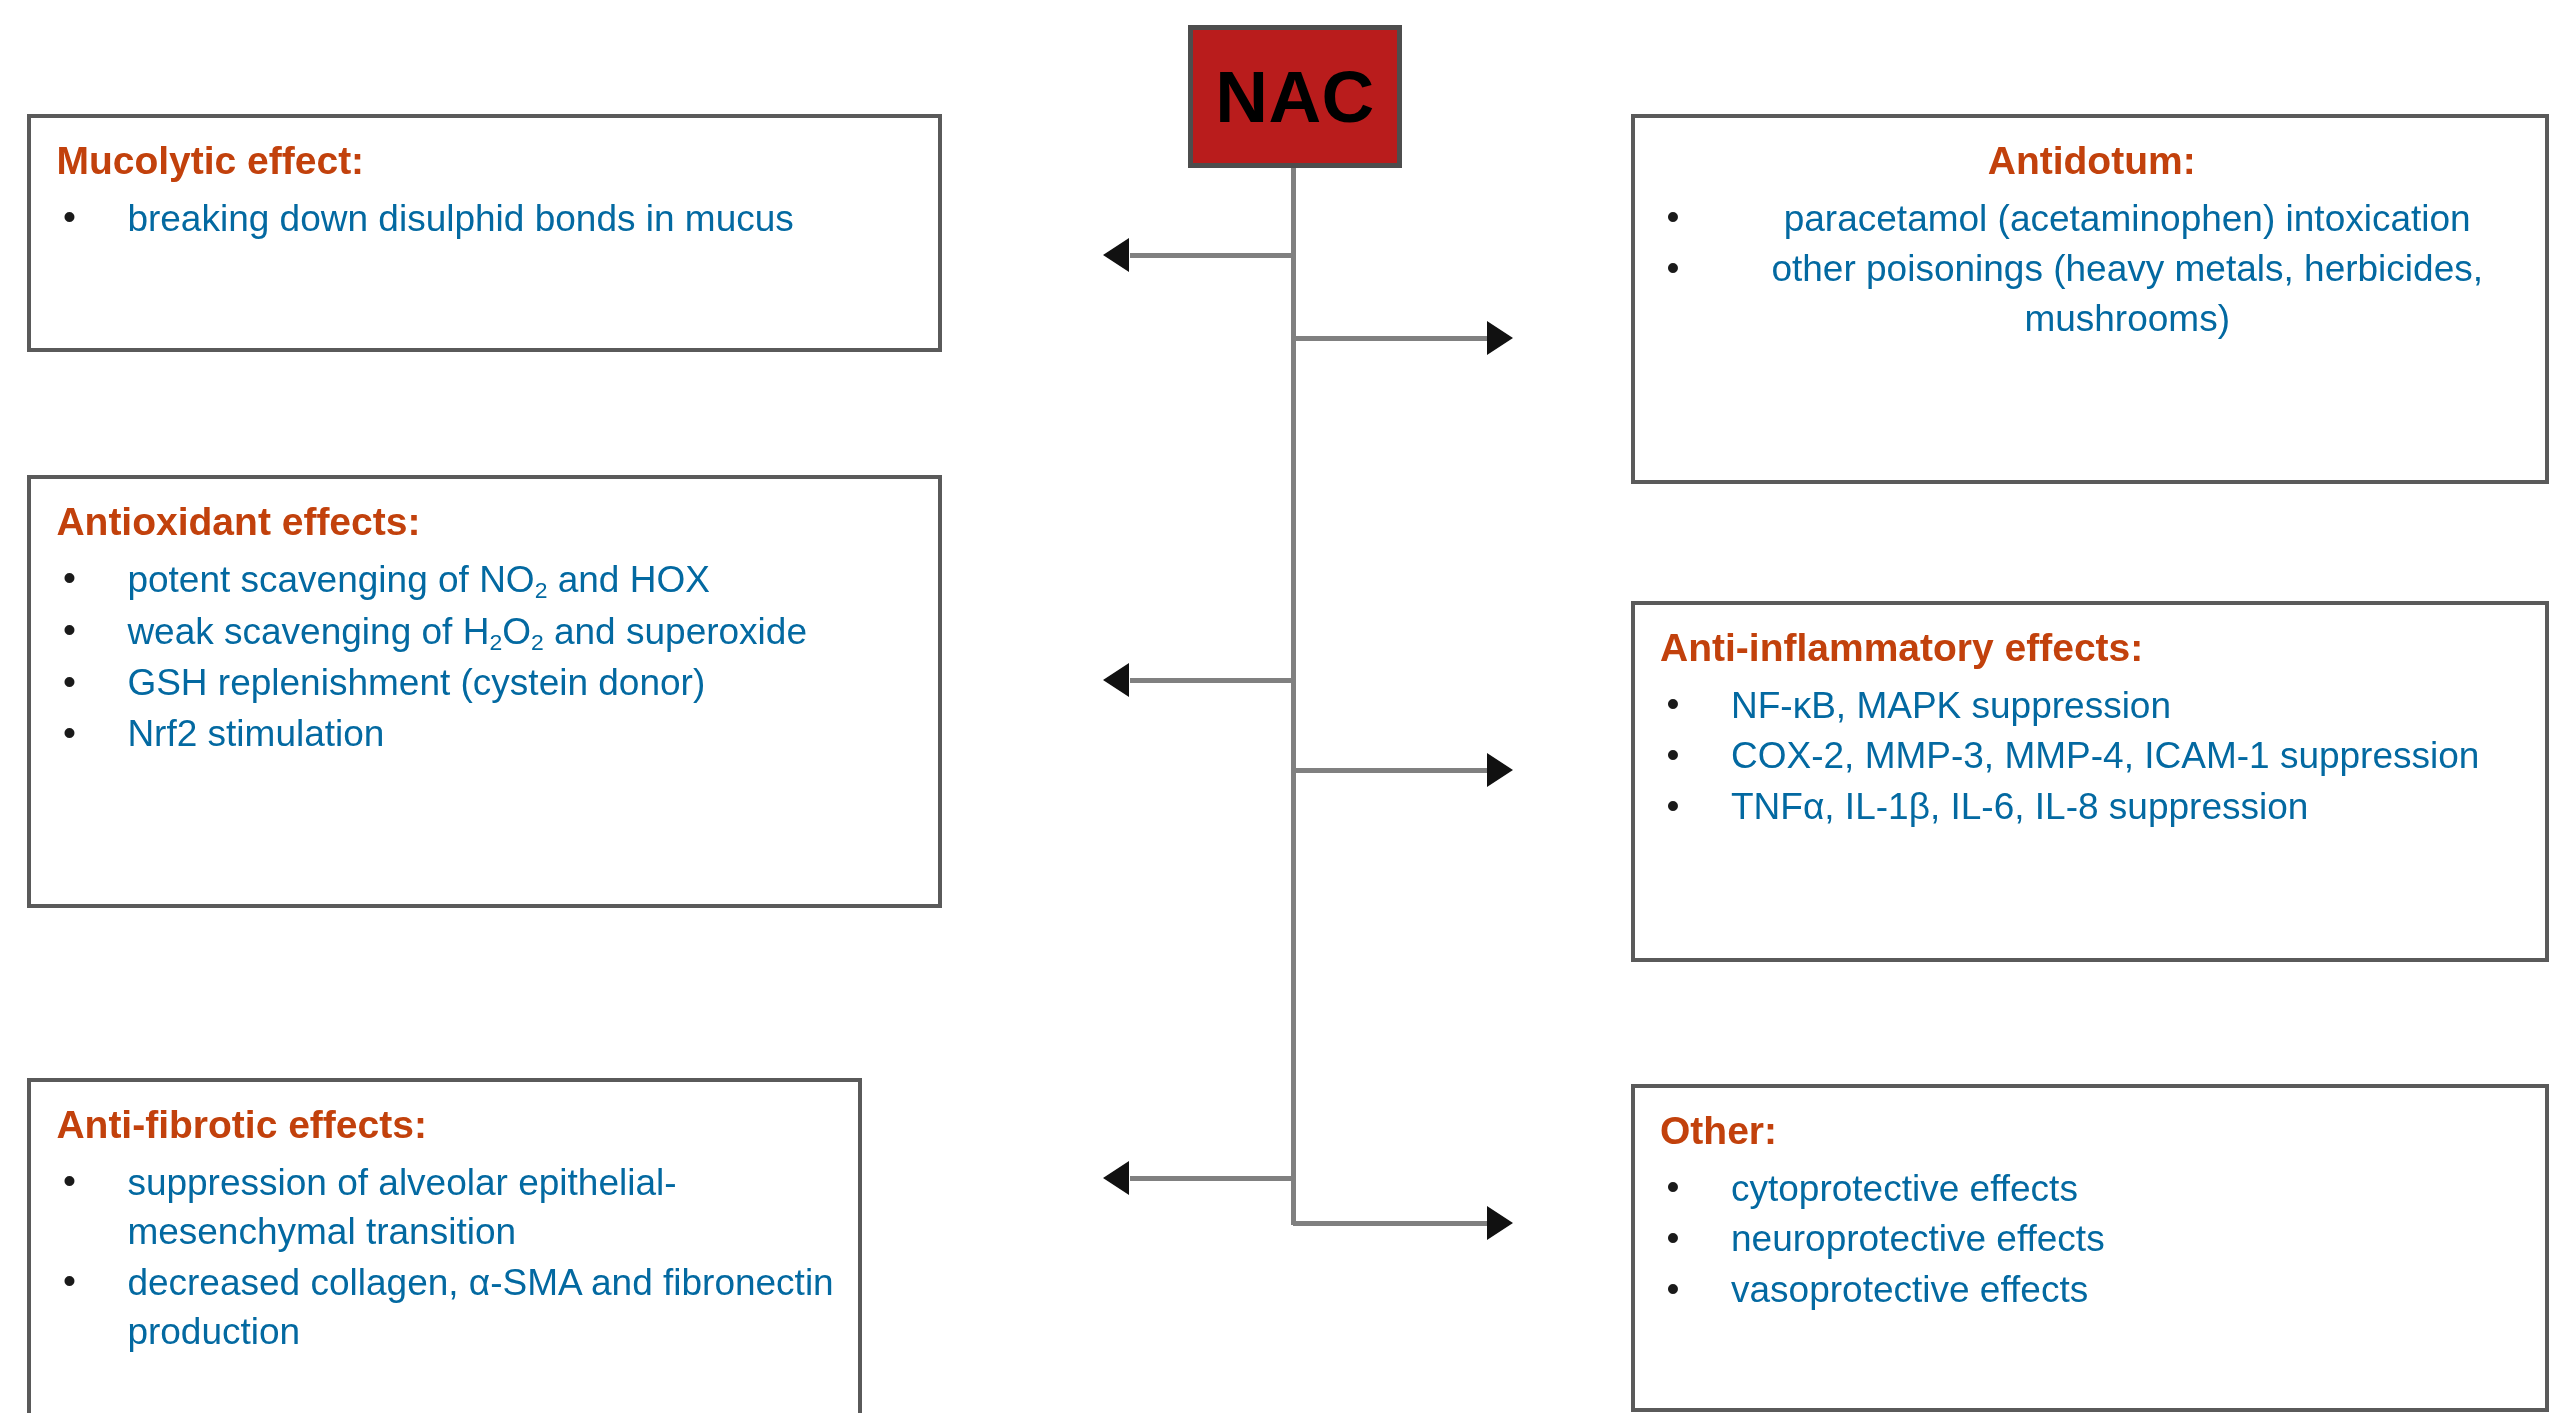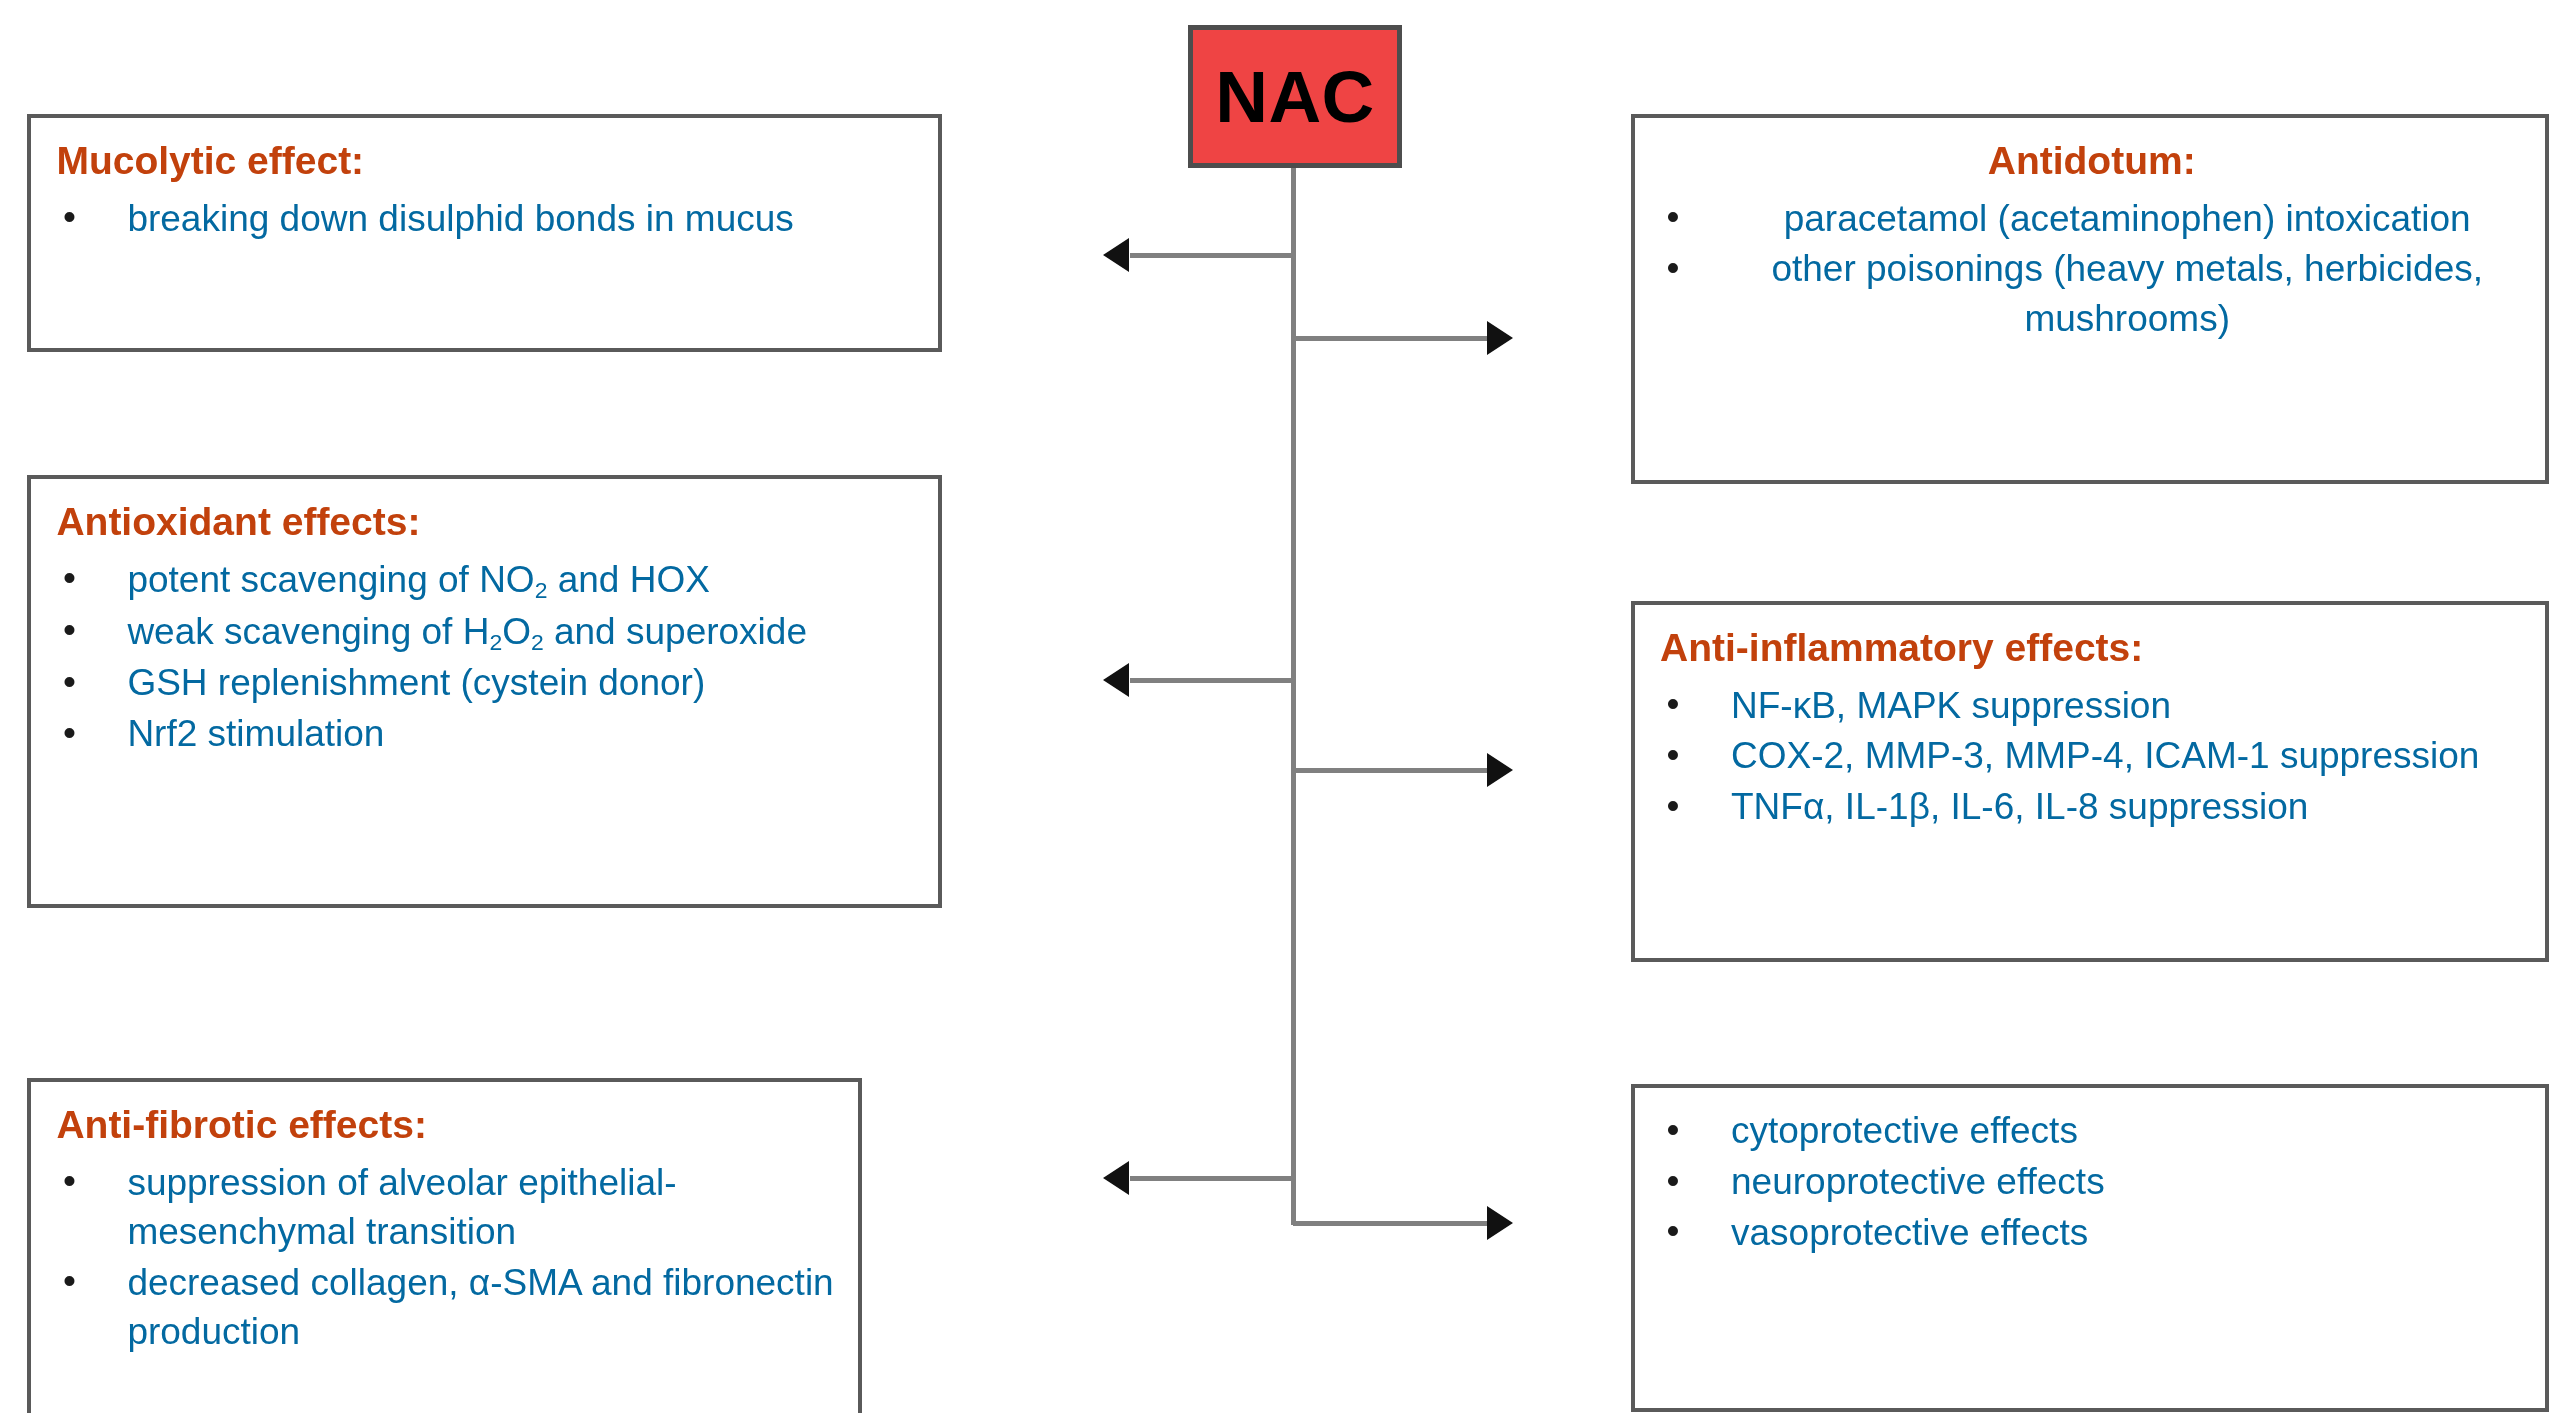--- a/index.html
+++ b/index.html
@@ -19,21 +19,21 @@
     background: #ffffff;
   }
 
   
   .nac-node {
     position: absolute;
     left: 1188px;
     top: 25px;
     width: 214px;
     height: 143px;
-    background: #ef4444;
+    background: #b91c1c;
     border: 5px solid #4d4d4d;
     display: flex;
     align-items: center;
     justify-content: center;
   }
   .nac-node .nac-label {
     font-size: 73px;
     font-weight: bold;
     color: #000000;
     letter-spacing: 0.4px;
@@ -175,20 +175,21 @@
   <div class="box" id="box-antiinflam">
     <div class="box-title">Anti-inflammatory effects:</div>
     <ul class="bullets">
       <li>NF-κB, MAPK suppression</li>
       <li>COX-2, MMP-3, MMP-4, ICAM-1 suppression</li>
       <li>TNFα, IL-1β, IL-6, IL-8 suppression</li>
     </ul>
   </div>
 
   <div class="box" id="box-other">
+    <div class="box-title">Other:</div>
     <ul class="bullets">
       <li>cytoprotective effects</li>
       <li>neuroprotective effects</li>
       <li>vasoprotective effects</li>
     </ul>
   </div>
 
 </div>
 
 

